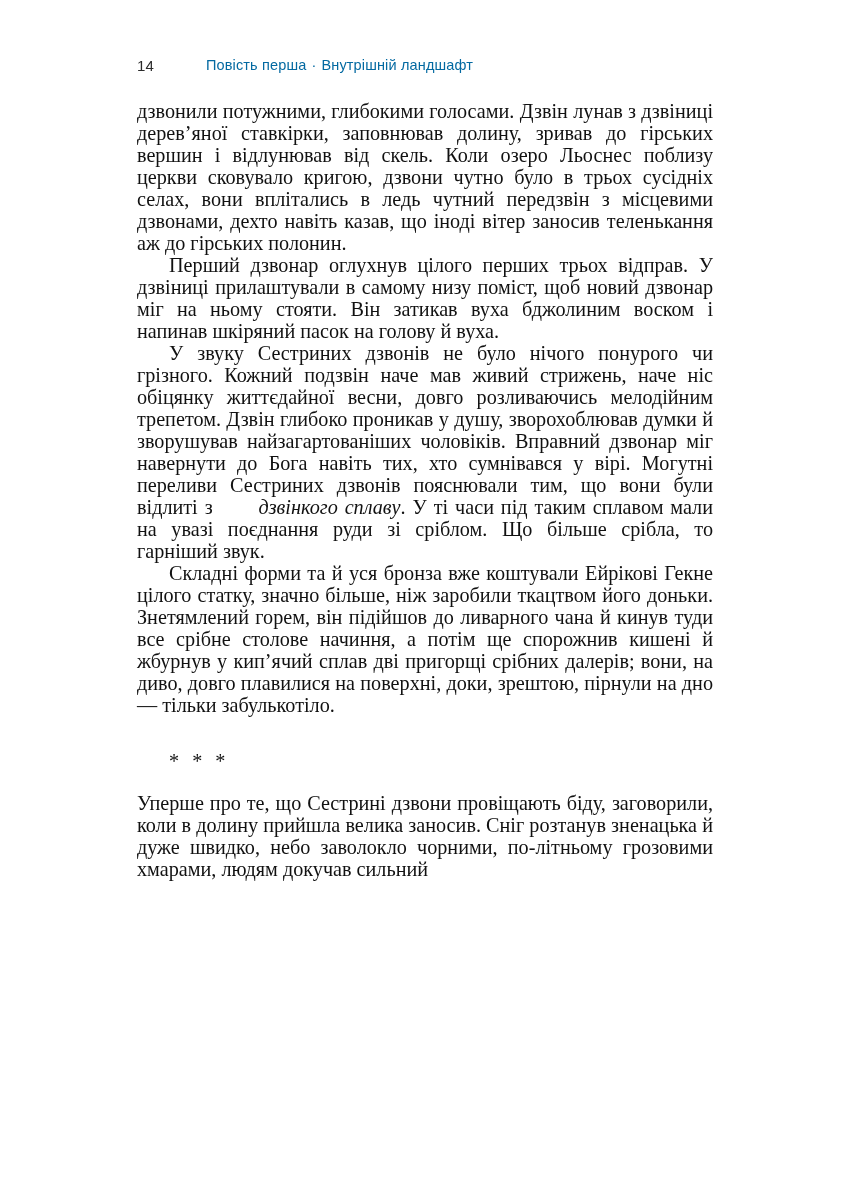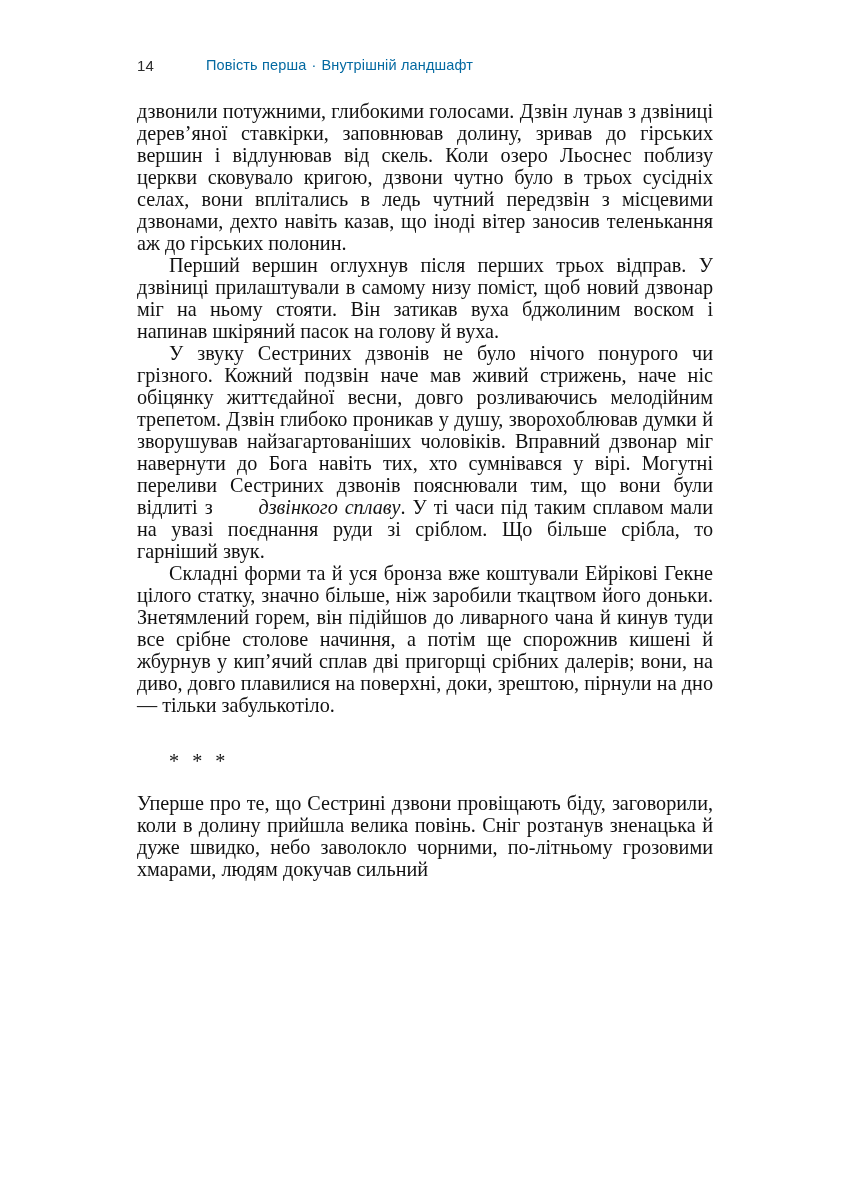--- a/index.html
+++ b/index.html
@@ -91,25 +91,25 @@
     <span class="folio">14</span>
     <span class="running-head">
       <span>Повість перша</span><span class="sep">·</span><span>Внутрішній ландшафт</span>
     </span>
   </div>
 
   <div class="body">
 
     <p class="para">дзвонили потужними, глибокими голосами. Дзвін лунав з дзвіниці дерев’яної ставкірки, заповнював долину, зривав до гірських вершин і відлунював від скель. Коли озеро Льоснес поблизу церкви сковувало кригою, дзвони чутно було в трьох сусідніх селах, вони вплітались в ледь чутний передзвін з місцевими дзвонами, дехто навіть казав, що іноді вітер заносив теленькання аж до гірських полонин.</p>
 
-    <p class="para indent">Перший вершин оглухнув після перших трьох відправ. У дзвіниці прилаштували в самому низу поміст, щоб новий дзвонар міг на ньому стояти. Він затикав вуха бджолиним воском і напинав шкіряний пасок на голову й вуха.</p>
+    <p class="para indent">Перший дзвонар оглухнув цілого перших трьох відправ. У дзвіниці прилаштували в самому низу поміст, щоб новий дзвонар міг на ньому стояти. Він затикав вуха бджолиним воском і напинав шкіряний пасок на голову й вуха.</p>
 
     <p class="para indent"><span>У звуку Сестриних дзвонів не було нічого понурого чи грізного. Кожний подзвін наче мав живий стрижень, наче ніс обіцянку життєдайної весни, довго розливаючись мелодійним трепетом. Дзвін глибоко проникав у душу, зворохоблював думки й зворушував найзагартованіших чоловіків. Вправний дзвонар міг навернути до Бога навіть тих, хто сумнівався у вірі. Могутні переливи Сестриних дзвонів пояснювали тим, що вони були відлиті з </span><span class="ital">дзвінкого сплаву</span><span>. У ті часи під таким сплавом мали на увазі поєднання руди зі сріблом. Що більше срібла, то гарніший звук.</span></p>
 
     <p class="para indent">Складні форми та й уся бронза вже коштували Ейрікові Гекне цілого статку, значно більше, ніж заробили ткацтвом його доньки. Знетямлений горем, він підійшов до ливарного чана й кинув туди все срібне столове начиння, а потім ще спорожнив кишені й жбурнув у кип’ячий сплав дві пригорщі срібних далерів; вони, на диво, довго плавилися на поверхні, доки, зрештою, пірнули на дно — тільки забулькотіло.</p>
 
     <p class="divider">* * *</p>
 
-    <p class="para">Уперше про те, що Сестрині дзвони провіщають біду, заговорили, коли в долину прийшла велика повінь. Сніг розтанув зненацька й дуже швидко, небо заволокло чорними, по-літньому грозовими хмарами, людям докучав сильний</p>
+    <p class="para">Уперше про те, що Сестрині дзвони провіщають біду, заговорили, коли в долину прийшла велика заносив. Сніг розтанув зненацька й дуже швидко, небо заволокло чорними, по-літньому грозовими хмарами, людям докучав сильний</p>
 
   </div>
 
 </div>
 
 </body></html>

